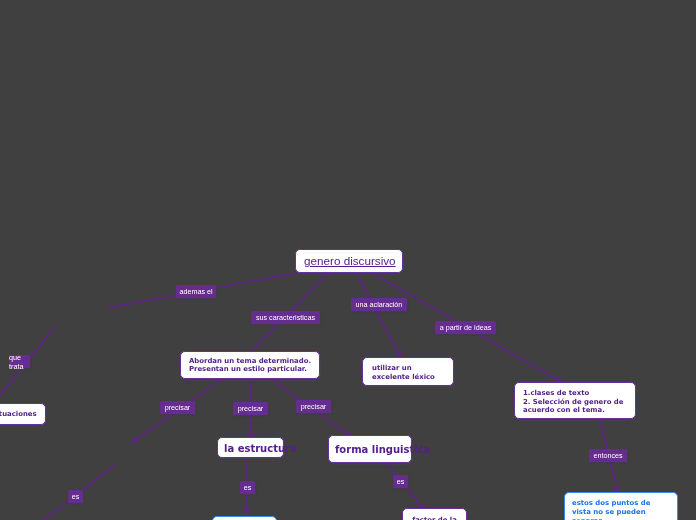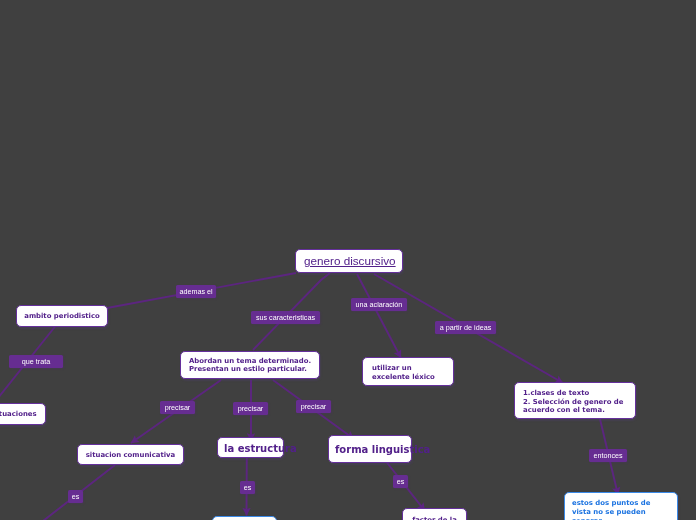--- a/index.html
+++ b/index.html
@@ -46,23 +46,20 @@
     <path d="M246.8,458 L246.5,515.5" marker-end="url(#ah)"></path>
     <path d="M381,455 L425,511" marker-end="url(#ah)"></path>
     <path d="M600,419 L618,495" marker-end="url(#ah)"></path>
   </g>
 </svg>
 
 <div class="node ctr" style="left:295px;top:249px;width:108px;height:24px;font-size:11.7px;padding:0 8px;font-weight:normal;font-family:'Liberation Sans',sans-serif;">
   <span class="txt" style="text-decoration:underline;">genero discursivo</span>
 </div>
 
-<div class="node ctr" style="left:16px;top:305px;width:92px;height:22px;font-size:6.9px;padding:2px 6px 0 6px;">
-  <span class="txt">ambito periodistico</span>
-</div>
 
 <div class="node ctr" style="left:-17px;top:403px;width:63px;height:22px;font-size:6.9px;padding:2px 6px 0 6px;">
   <span class="txt">situaciones</span>
 </div>
 
 <div class="node" style="left:180px;top:351px;width:140px;height:28px;font-size:6.9px;padding:6px 8px 0;align-items:flex-start;">
   <span class="txt">Abordan un tema determinado.
 Presentan un estilo particular.</span>
 </div>
 
@@ -70,23 +67,20 @@
   <span class="txt">utilizar un
 excelente léxico</span>
 </div>
 
 <div class="node" style="left:514px;top:382px;width:122px;height:37px;font-size:6.9px;padding:6px 0 0 8px;align-items:flex-start;line-height:8.7px;">
   <span class="txt">1.clases de texto
 2. Selección de genero de
 acuerdo con el tema.</span>
 </div>
 
-<div class="node ctr" style="left:77px;top:444px;width:107px;height:21px;font-size:6.9px;padding:2px 6px 0 6px;">
-  <span class="txt">situacion comunicativa</span>
-</div>
 
 <div class="node ctr" style="left:217px;top:437px;width:67px;height:21px;font-size:10px;padding:2px 6px 0 6px;">
   <span class="txt">la estructura</span>
 </div>
 
 <div class="node ctr" style="left:328px;top:435px;width:84px;height:28px;font-size:10px;padding:2px 6px 0 6px;">
   <span class="txt">forma linguistica</span>
 </div>
 
 <div class="node ctr" style="left:402px;top:508px;width:65px;height:24px;font-size:6.9px;padding:2px 6px 0 6px;">
@@ -106,21 +100,21 @@
 </div>
 <div class="label" style="left:251px;top:311px;width:69px;height:13px;">
   <span>sus caracteristicas</span>
 </div>
 <div class="label" style="left:351px;top:298px;width:56px;height:13px;">
   <span>una aclaración</span>
 </div>
 <div class="label" style="left:435px;top:321px;width:61px;height:13px;">
   <span>a partir de ideas</span>
 </div>
-<div class="label" style="left:9px;top:355px;width:54px;height:13px;">
+<div class="label" style="left:9px;top:355px;width:21px;height:13px;">
   <span>que trata</span>
 </div>
 <div class="label" style="left:160px;top:401px;width:35px;height:13px;">
   <span>precisar</span>
 </div>
 <div class="label" style="left:233px;top:402px;width:35px;height:13px;">
   <span>precisar</span>
 </div>
 <div class="label" style="left:296px;top:400px;width:35px;height:13px;">
   <span>precisar</span>

